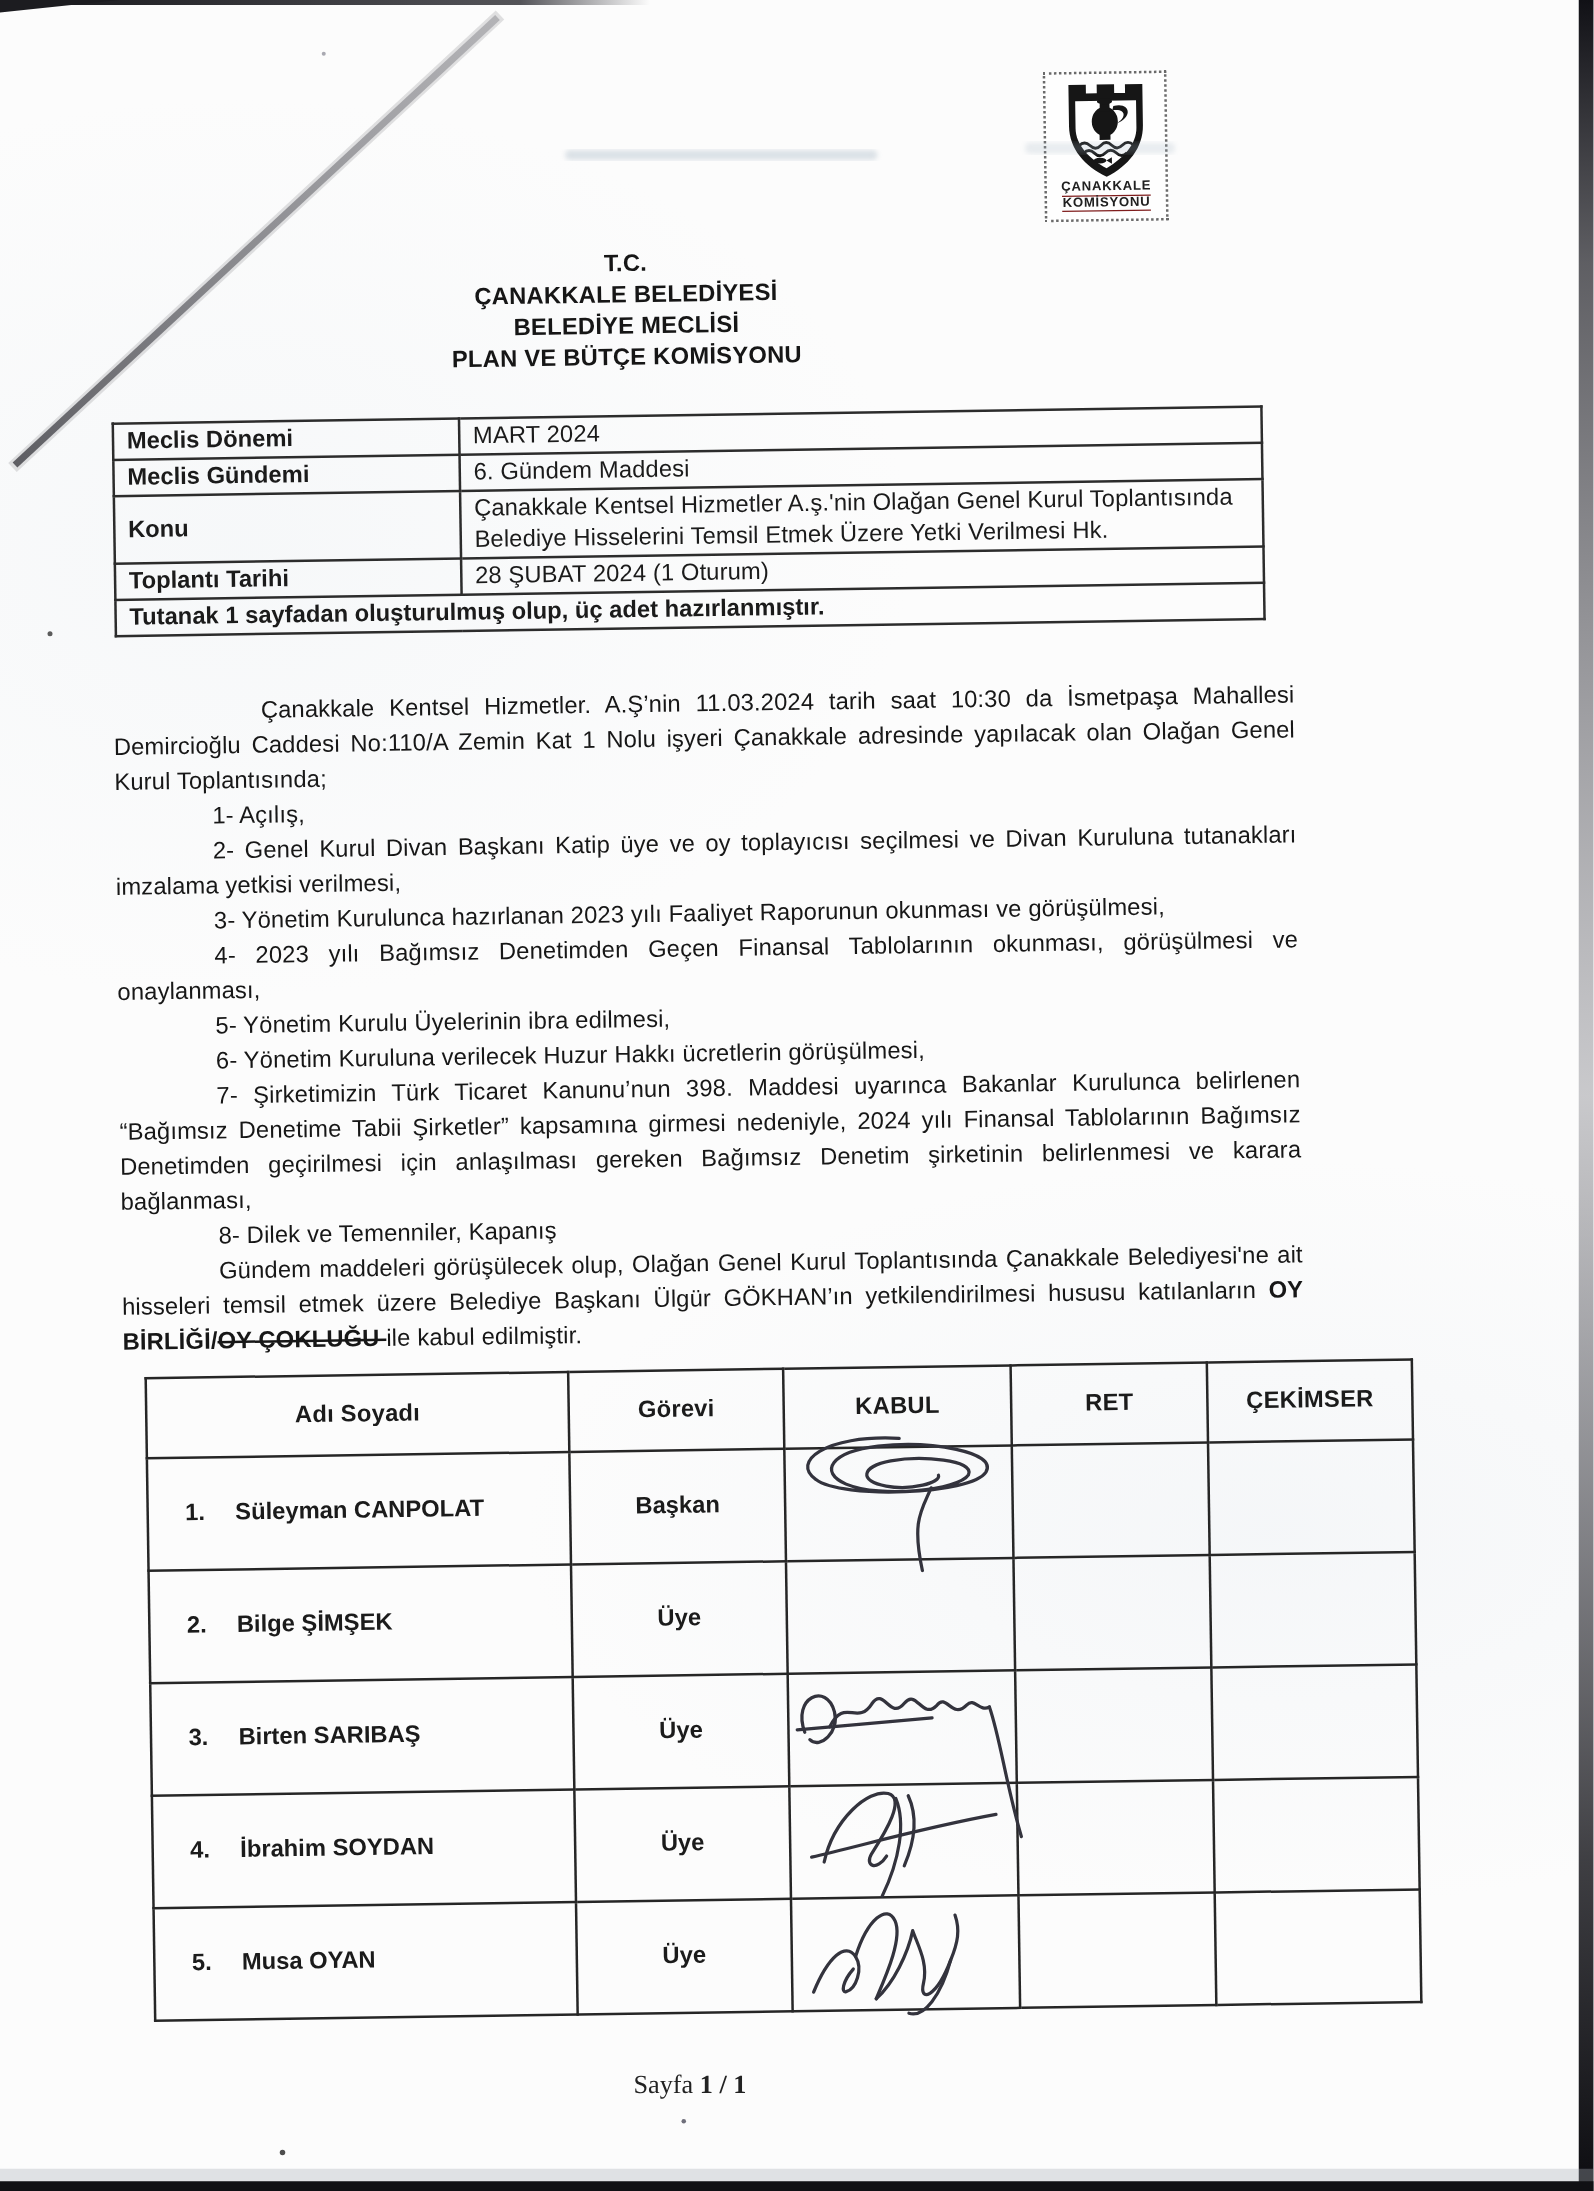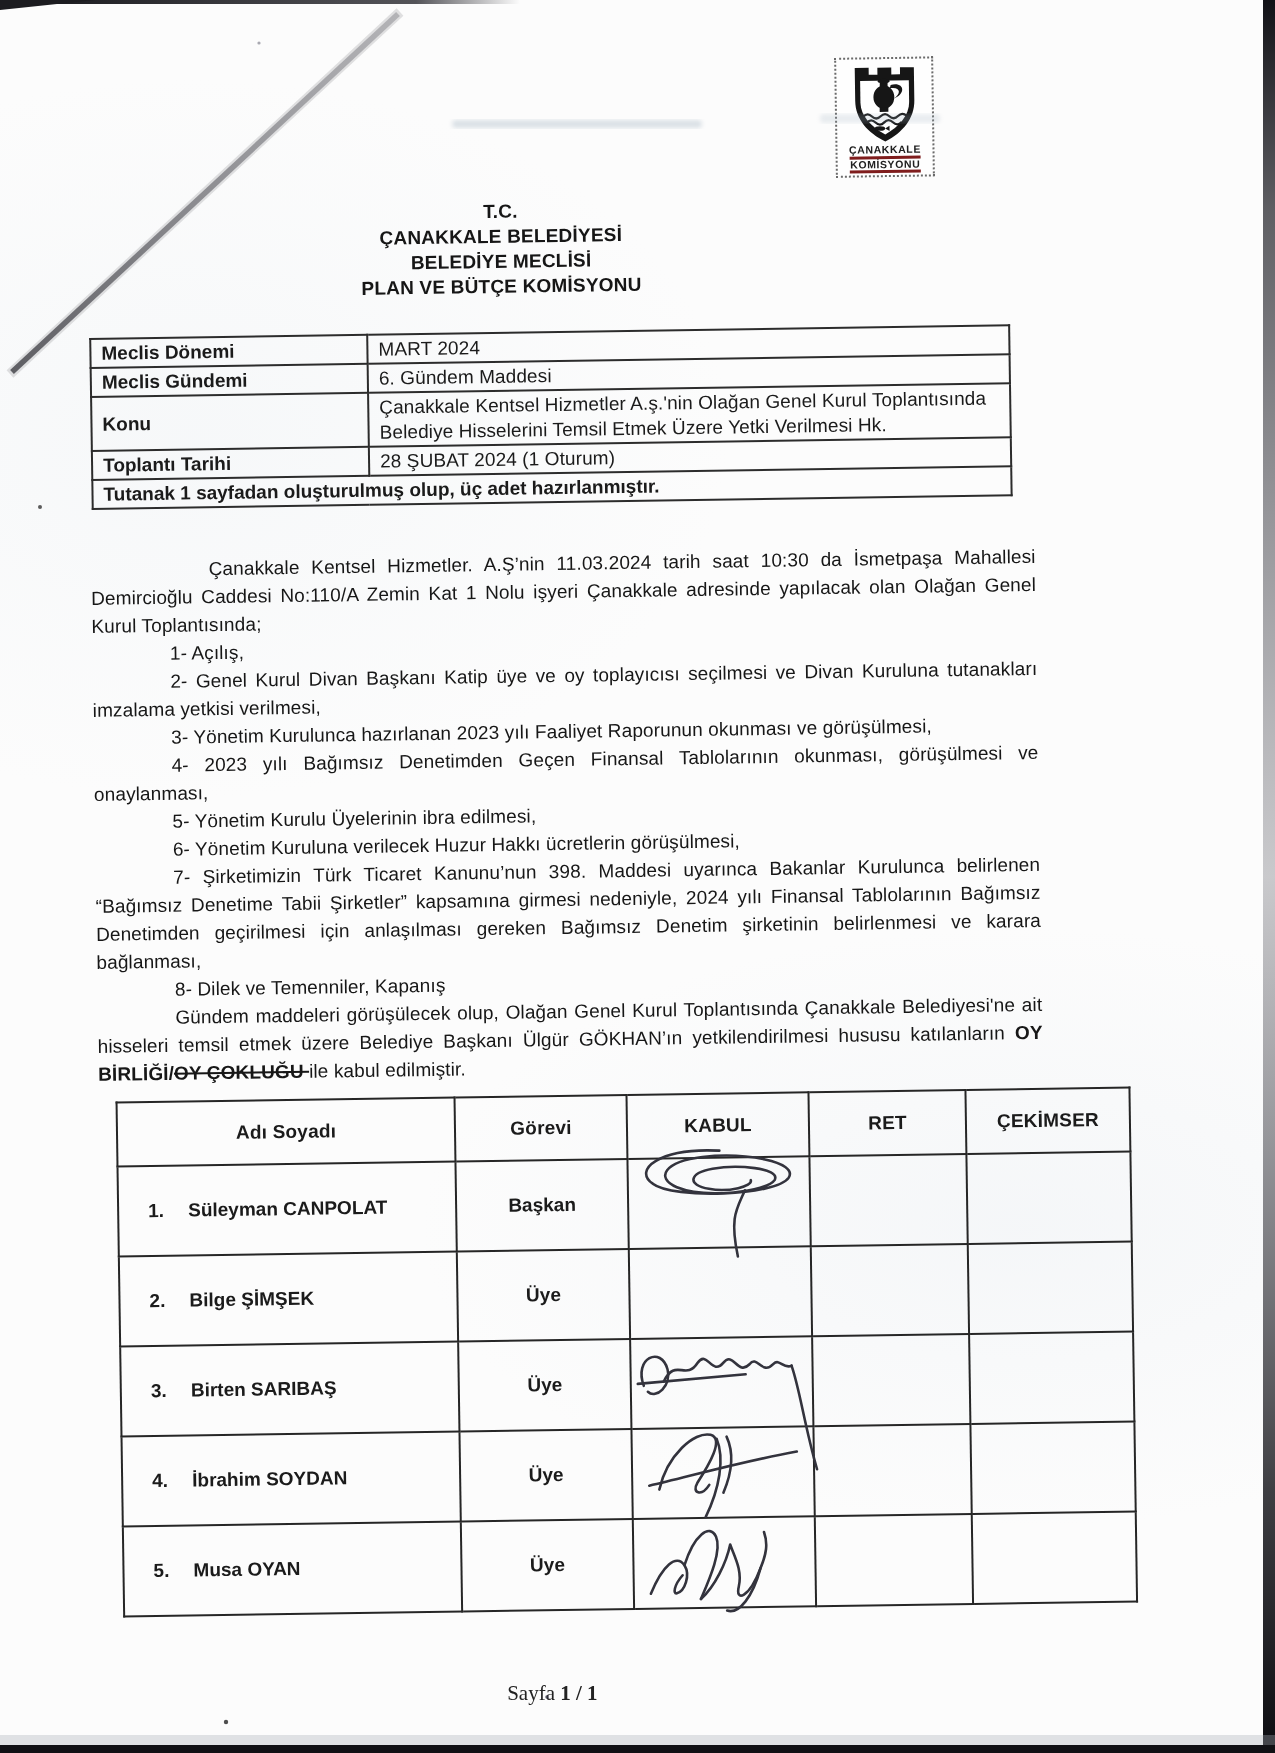--- a/index.html
+++ b/index.html
@@ -13,21 +13,21 @@
     color:#1b1b1b;
   }
   .tilt{position:absolute;top:0;left:0;width:1275px;transform:rotate(-0.85deg);transform-origin:560px 860px;}
 
   
   .logo-box{
     position:absolute;left:846px;top:62px;width:99px;height:120px;
     border:2px dotted #6a6a6a;box-sizing:border-box;
     display:flex;flex-direction:column;align-items:center;padding-top:5px;background:rgba(255,255,255,.6);
   }
-  .logo-text{font-size:10.5px;font-weight:bold;letter-spacing:.6px;line-height:11.5px;color:#202020;border-bottom:3px solid #7f1d1d;}
+  .logo-text{font-size:10.5px;font-weight:bold;letter-spacing:.6px;line-height:11.5px;color:#202020;border-bottom:1px solid #7f1d1d;}
 
   
   .title-block{margin:0;padding-top:198px;width:830px;margin-left:95px;text-align:center;}
   .title-line{font-size:19px;font-weight:bold;line-height:25px;letter-spacing:.2px;color:#161616;}
 
   
   .info-table{
     margin-left:97px;margin-top:33px;width:921px;border-collapse:collapse;table-layout:fixed;
     font-size:19px;
   }
@@ -55,21 +55,21 @@
   .sig-table td{height:90px;}
   .col-name{width:338px;} .col-role{width:172px;} .col-kabul{width:182px;} .col-ret{width:157px;} .col-cek{width:164px;}
   .name-cell{display:flex;align-items:center;gap:14px;padding-left:28px;font-weight:bold;}
   .row-no{width:26px;font-weight:bold;}
   .role-cell{text-align:center;font-weight:bold;}
   .sig-cell{position:relative;overflow:visible;}
   .sig-cell svg{position:absolute;z-index:5;pointer-events:none;}
   .sig-stroke{fill:none;stroke:#33333d;stroke-width:2.6;stroke-linecap:round;stroke-linejoin:round;}
 
   
-  .footer{margin-top:70px;width:1080px;text-align:center;transform:rotate(0.85deg);
+  .footer{margin-top:44px;width:1080px;text-align:center;transform:rotate(0.85deg);
     font-family:"Liberation Serif", serif;font-size:21px;color:#222;}
   .footer b{font-weight:bold;}
 
   
   .artifacts{position:absolute;inset:0;z-index:60;pointer-events:none;}
 </style>
 </head>
 <body>
 
 <div class="tilt">

